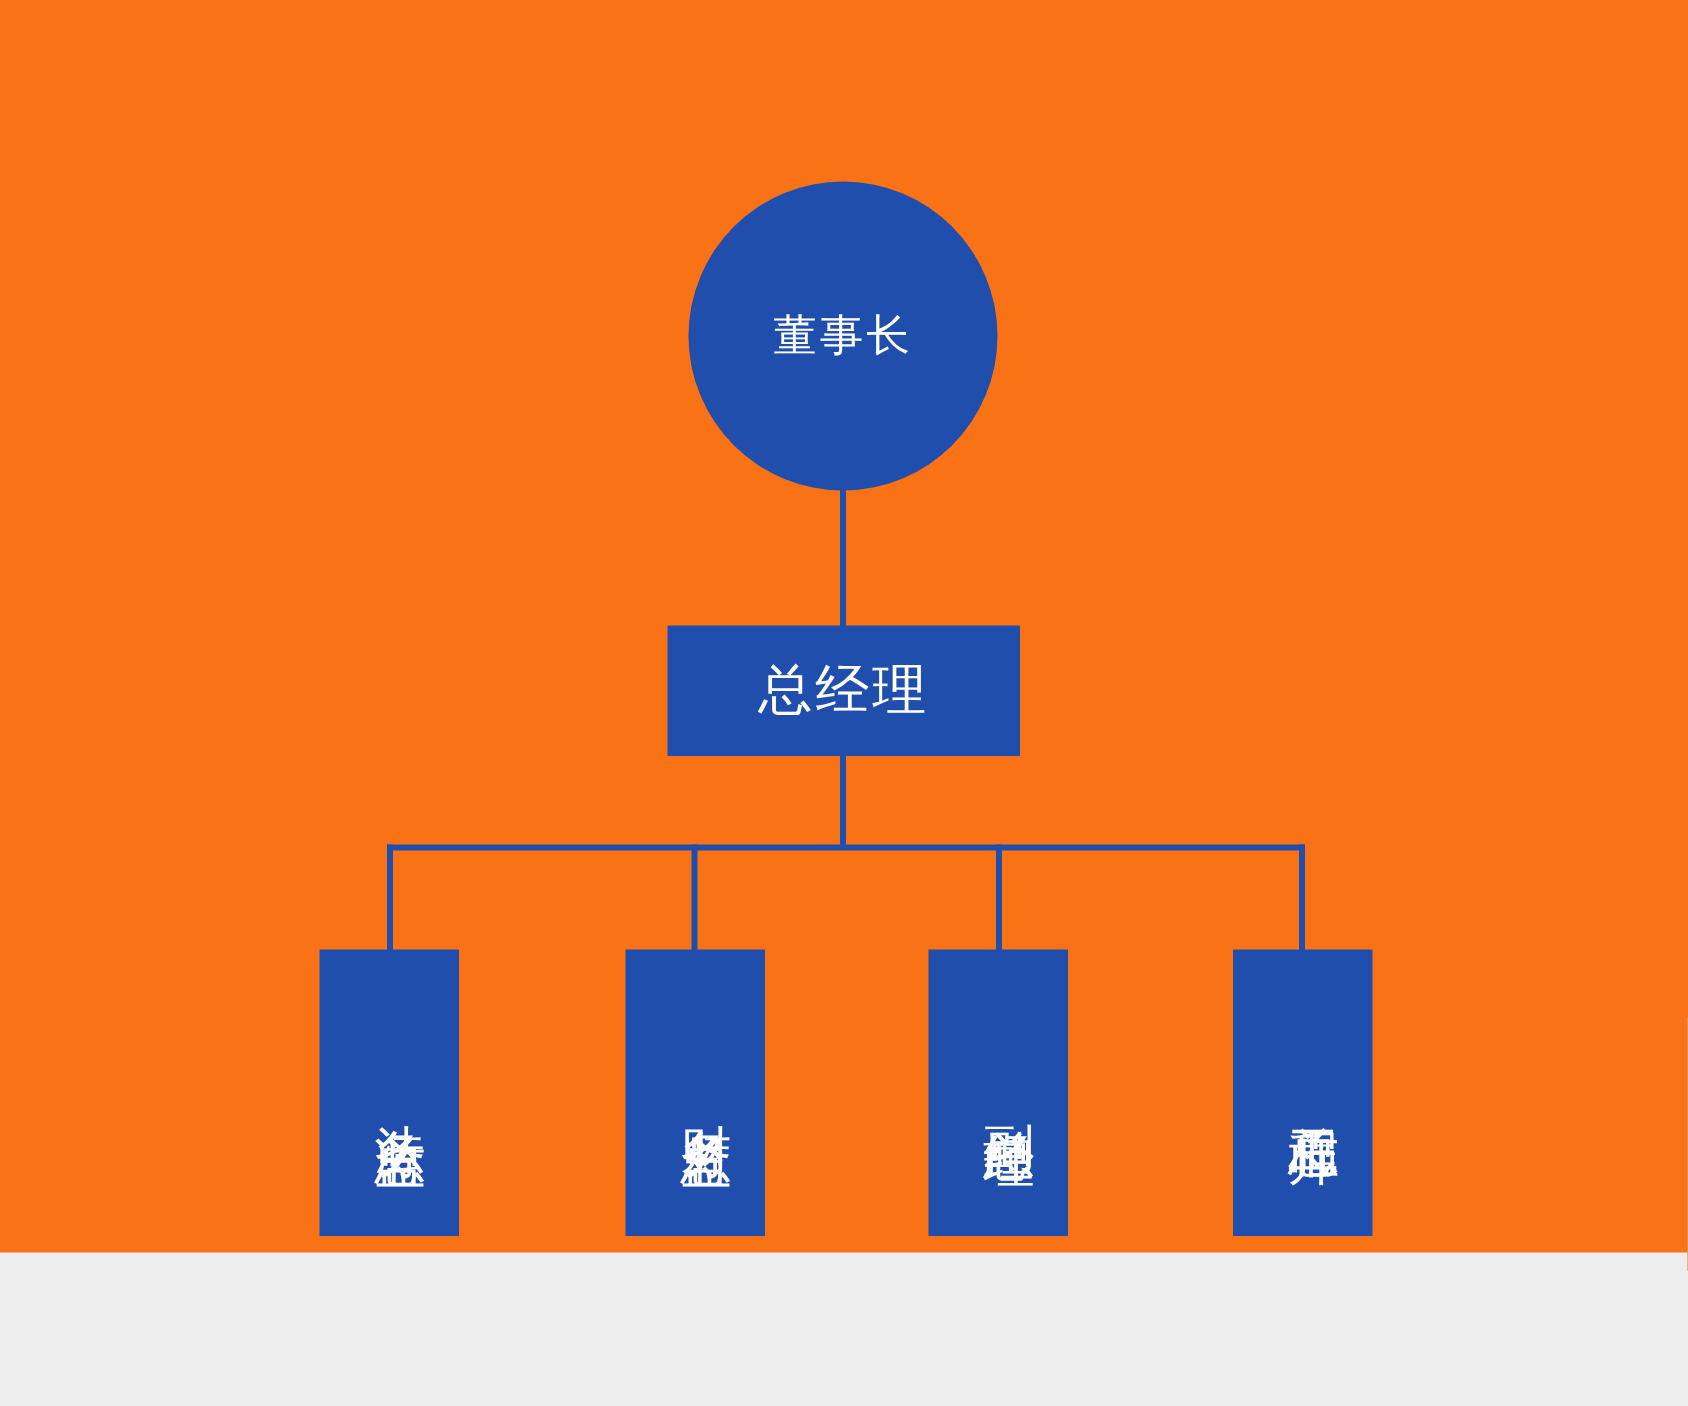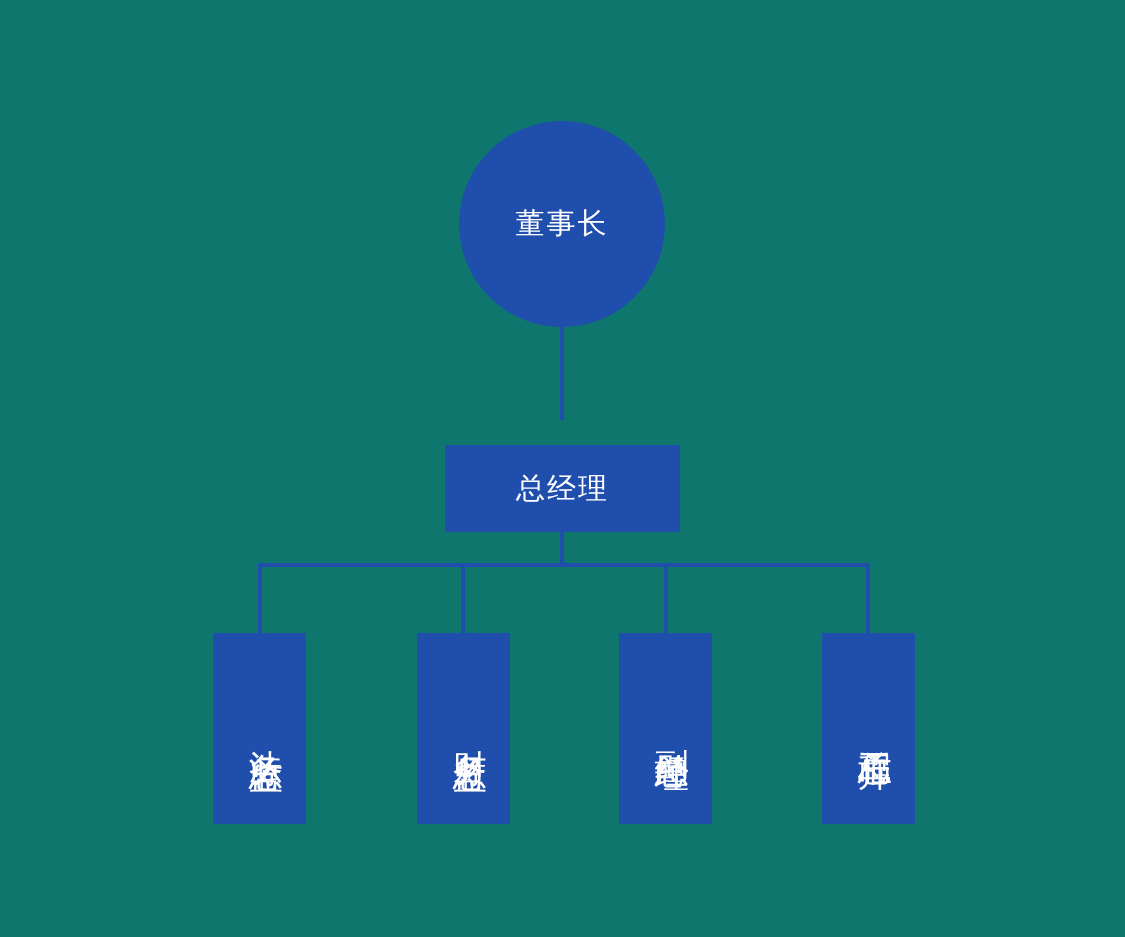--- a/index.html
+++ b/index.html
@@ -10,22 +10,22 @@
   body {
     width: 1125px;
     height: 937px;
     background: #ededed;
     font-family: "Liberation Sans", "DejaVu Sans", sans-serif;
     overflow: hidden;
   }
   #org-chart {
     position: relative;
     width: 1125px;
-    height: 937px;
-    background: #0f766e;
+    height: 835px;
+    background: #f97316;
   }
 
   
   .conn {
     position: absolute;
     background: #1f4ead;
   }
   .conn-v { width: 4px; }
   .conn-h { height: 4px; }
 
@@ -73,24 +73,23 @@
     font-size: 29px;
     letter-spacing: 2px;
     font-weight: 400;
   }
 
   #node-gm {
     left: 445px;
     top: 417px;
     width: 235px;
     height: 87px;
-    font-size: 29px;
+    font-size: 36px;
     letter-spacing: 2px;
     font-weight: 400;
-    margin-top: 28px;
   }
 
   .node-leaf {
     top: 633px;
     width: 93px;
     height: 191px;
     font-size: 34px;
     line-height: 1.22;
     font-weight: 400;
   }

